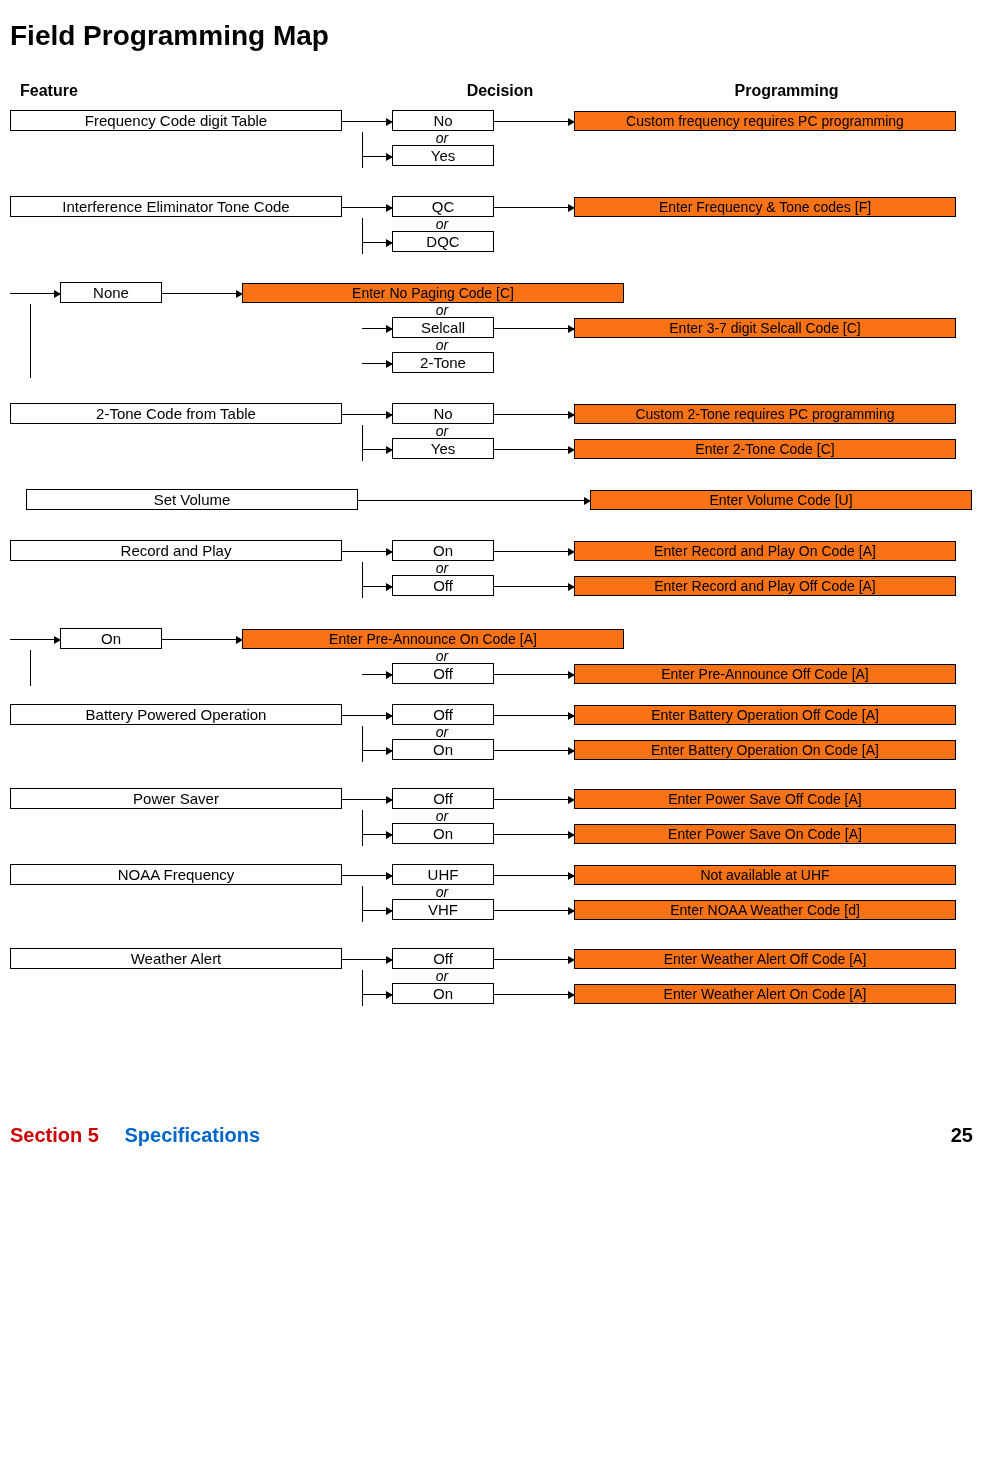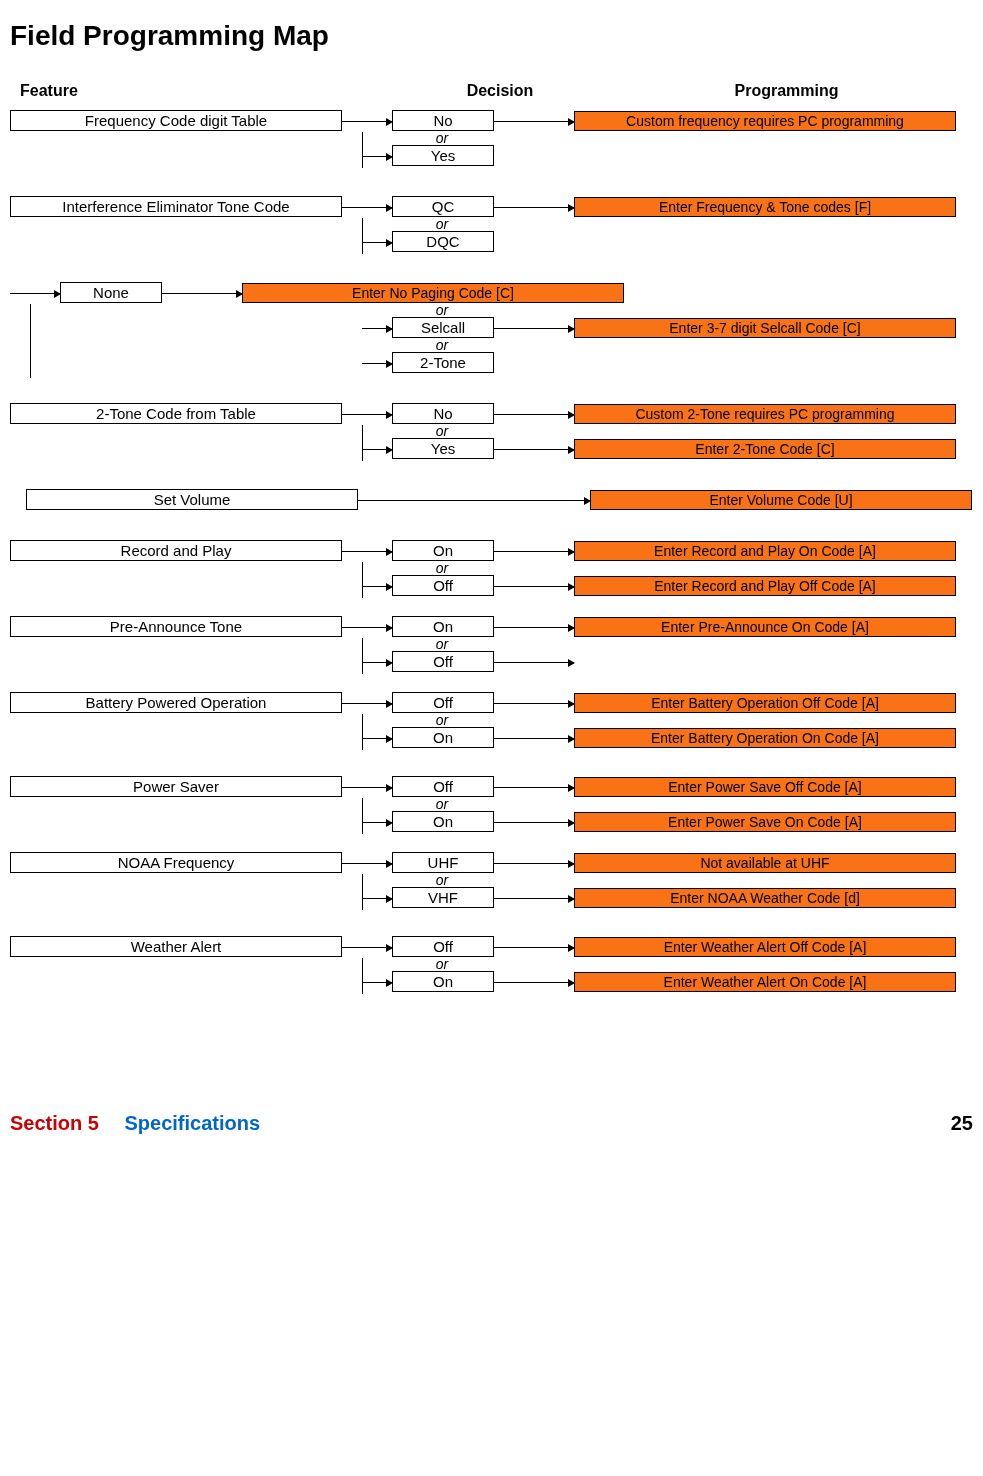--- a/index.html
+++ b/index.html
@@ -228,70 +228,70 @@
 <div class="section" style="padding-left:16px;">
   <div class="row">
     <div class="feature-box">Set Volume</div>
     <div style="width:232px;position:relative;">
         <div class="hline arrowR"></div>
       </div>
     <div class="prog-box">Enter Volume Code [U]</div>
   </div>
 </div>
 
+<div class="section" style="margin-bottom:32px;">
+  <div class="row">
+    <div class="feature-box">Record and Play</div>
+    <div class="conn1">
+        <div class="hline arrowR"></div>
+      <div class="vdown" style="left:20px;top:11px;height:36px;"></div>
+    </div>
+    <div class="decision-box">On</div>
+    <div class="conn2">
+        <div class="hline arrowR"></div>
+      </div>
+    <div class="prog-box">Enter Record and Play On Code [A]</div>
+  </div>
+  <div class="or">or</div>
+  <div class="row">
+    <div class="spacer-feat"></div>
+    <div class="spacer-conn1">
+        <div class="hline arrowR" style="left:20px;"></div>
+      </div>
+    <div class="decision-box">Off</div>
+    <div class="conn2">
+        <div class="hline arrowR"></div>
+      </div>
+    <div class="prog-box">Enter Record and Play Off Code [A]</div>
+  </div>
+</div>
+
 <div class="section" style="margin-bottom:20px;">
   <div class="row">
-    <div class="feature-box">Record and Play</div>
     <div class="conn1">
         <div class="hline arrowR"></div>
       <div class="vdown" style="left:20px;top:11px;height:36px;"></div>
     </div>
     <div class="decision-box">On</div>
     <div class="conn2">
         <div class="hline arrowR"></div>
       </div>
-    <div class="prog-box">Enter Record and Play On Code [A]</div>
+    <div class="prog-box">Enter Pre-Announce On Code [A]</div>
   </div>
   <div class="or">or</div>
   <div class="row">
     <div class="spacer-feat"></div>
     <div class="spacer-conn1">
         <div class="hline arrowR" style="left:20px;"></div>
       </div>
     <div class="decision-box">Off</div>
     <div class="conn2">
         <div class="hline arrowR"></div>
       </div>
-    <div class="prog-box">Enter Record and Play Off Code [A]</div>
-  </div>
-</div>
-
-<div class="section" style="margin-bottom:20px;">
-  <div class="row">
-    <div class="feature-box">Pre-Announce Tone</div>
-    <div class="conn1">
-        <div class="hline arrowR"></div>
-      <div class="vdown" style="left:20px;top:11px;height:36px;"></div>
-    </div>
-    <div class="decision-box">On</div>
-    <div class="conn2">
-        <div class="hline arrowR"></div>
-      </div>
-    <div class="prog-box">Enter Pre-Announce On Code [A]</div>
-  </div>
-  <div class="or">or</div>
-  <div class="row">
-    <div class="spacer-feat"></div>
-    <div class="spacer-conn1">
-        <div class="hline arrowR" style="left:20px;"></div>
-      </div>
-    <div class="decision-box">Off</div>
-    <div class="conn2">
-        <div class="hline arrowR"></div>
-      </div>
+    <div class="prog-box">Enter Pre-Announce Off Code [A]</div>
   </div>
 </div>
 
 <div class="section" style="margin-bottom:28px;">
   <div class="row">
     <div class="feature-box">Battery Powered Operation</div>
     <div class="conn1">
         <div class="hline arrowR"></div>
       <div class="vdown" style="left:20px;top:11px;height:36px;"></div>
     </div>

